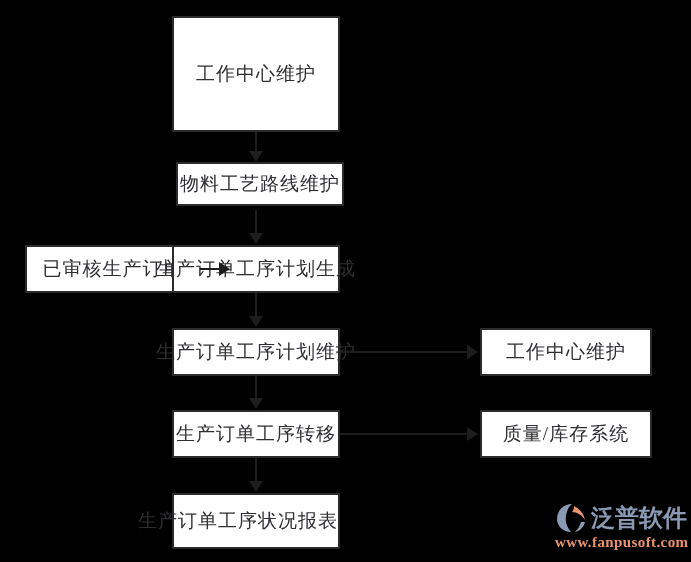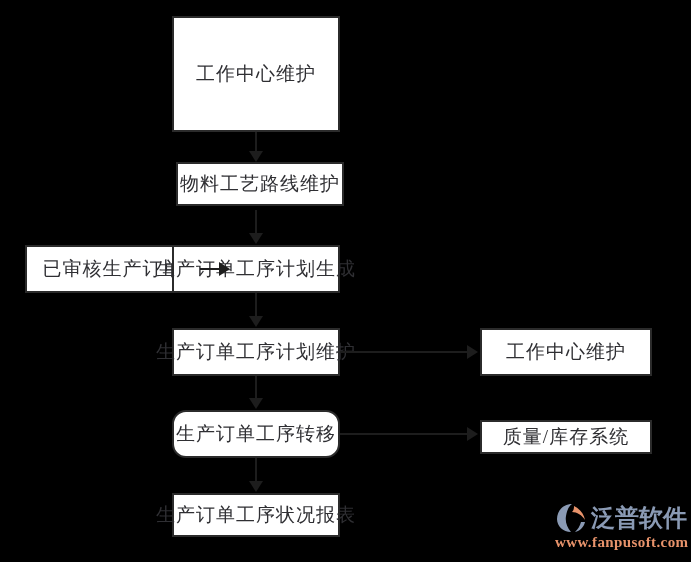--- a/index.html
+++ b/index.html
@@ -36,23 +36,23 @@
     white-space: nowrap;
   }
 
   
   #node-basedata   { left: 172px; top: 16px;  width: 168px; height: 116px; }
   #node-routing    { left: 176px; top: 162px; width: 168px; height: 44px;  }
   #node-approved   { left: 25px;  top: 245px; width: 175px; height: 48px;  }
   #node-generate   { left: 172px; top: 245px; width: 168px; height: 48px;  }
   #node-planmaint  { left: 172px; top: 328px; width: 168px; height: 48px;  }
   #node-dispatch   { left: 480px; top: 328px; width: 172px; height: 48px;  }
-  #node-transfer   { left: 172px; top: 410px; width: 168px; height: 48px; border-radius: 14px;  }
-  #node-qualityinv { left: 480px; top: 410px; width: 172px; height: 34px; margin-top: 10px;  }
-  #node-report     { left: 172px; top: 493px; width: 168px; height: 44px;  }
+  #node-transfer   { left: 172px; top: 410px; width: 168px; height: 48px;  }
+  #node-qualityinv { left: 480px; top: 410px; width: 172px; height: 48px;  }
+  #node-report     { left: 172px; top: 493px; width: 168px; height: 56px; align-items: flex-end;  }
   .arrow-down {
     position: absolute;
     width: 0;
     height: 0;
     border-left: 7px solid transparent;
     border-right: 7px solid transparent;
     border-top: 11px solid #1d1d1d;
   }
   .arrow-right {
     position: absolute;

